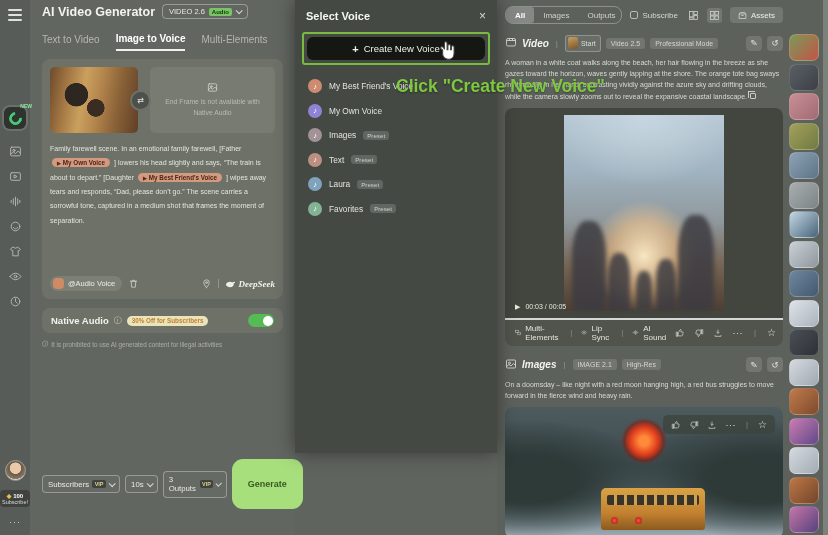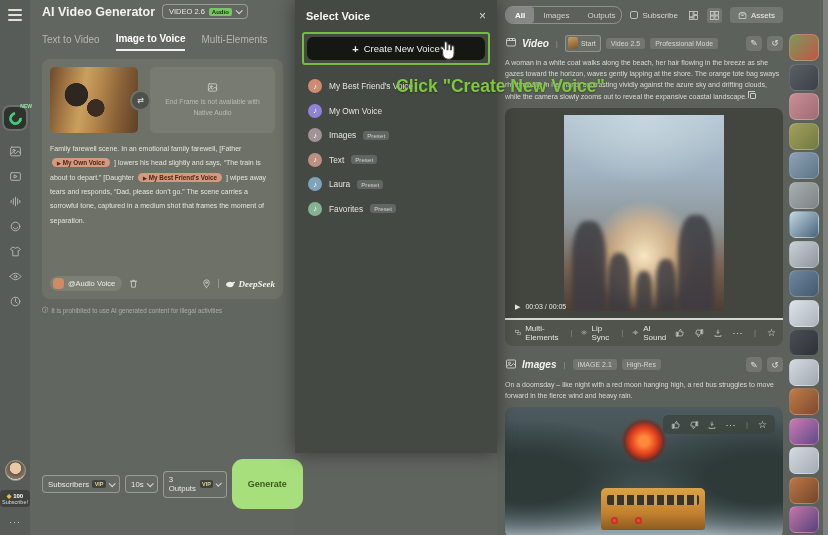--- a/index.html
+++ b/index.html
@@ -251,20 +251,28 @@
         <span class="r deepseek">
           <svg width="11" height="9" viewBox="0 0 24 18" fill="#eef0e8">
               <path d="M2 11c2-6 10-8 14-4 2-2 4-2 6-1-1 1-1 2-3 3 1 5-3 8-8 8-4 0-8-2-9-6z"></path>
             </svg>
           <b>DeepSeek</b>
         </span>
       </div>
     </div>
   </div>
 
+  <div class="r na-card">
+    <span class="na-label">Native Audio</span>
+    <span class="info-i">ⓘ</span>
+    <span class="na-badge">30% Off for Subscribers</span>
+    <span class="toggle">
+        <span class="knob"></span>
+      </span>
+  </div>
   <div class="r disclaimer">
       <span class="info-i" style="font-size:6.3px;margin-right:3px">ⓘ</span>
       <span>It is prohibited to use AI generated content for illegal activities</span>
     </div>
 
   <div class="r gen-row">
     <div class="r dd">
       <span>Subscribers</span>
       <span class="vip">VIP</span>
       <span class="chev"></span>

